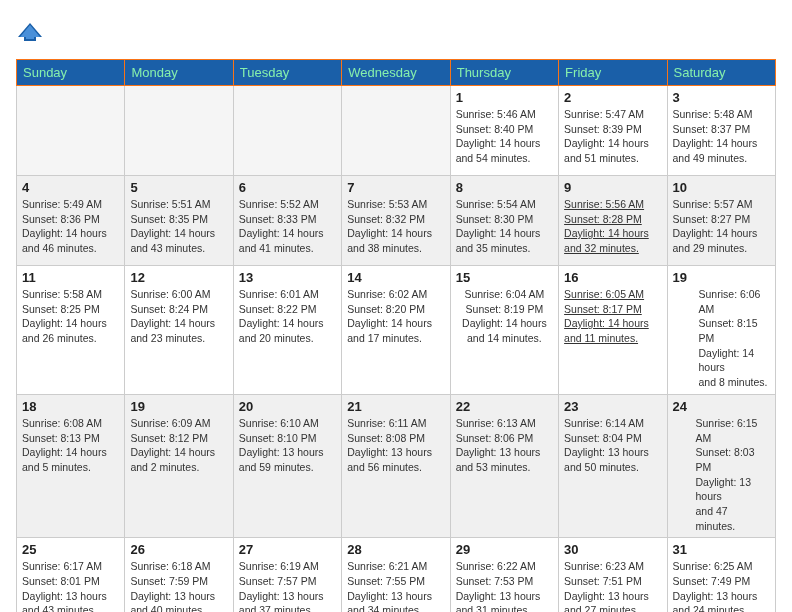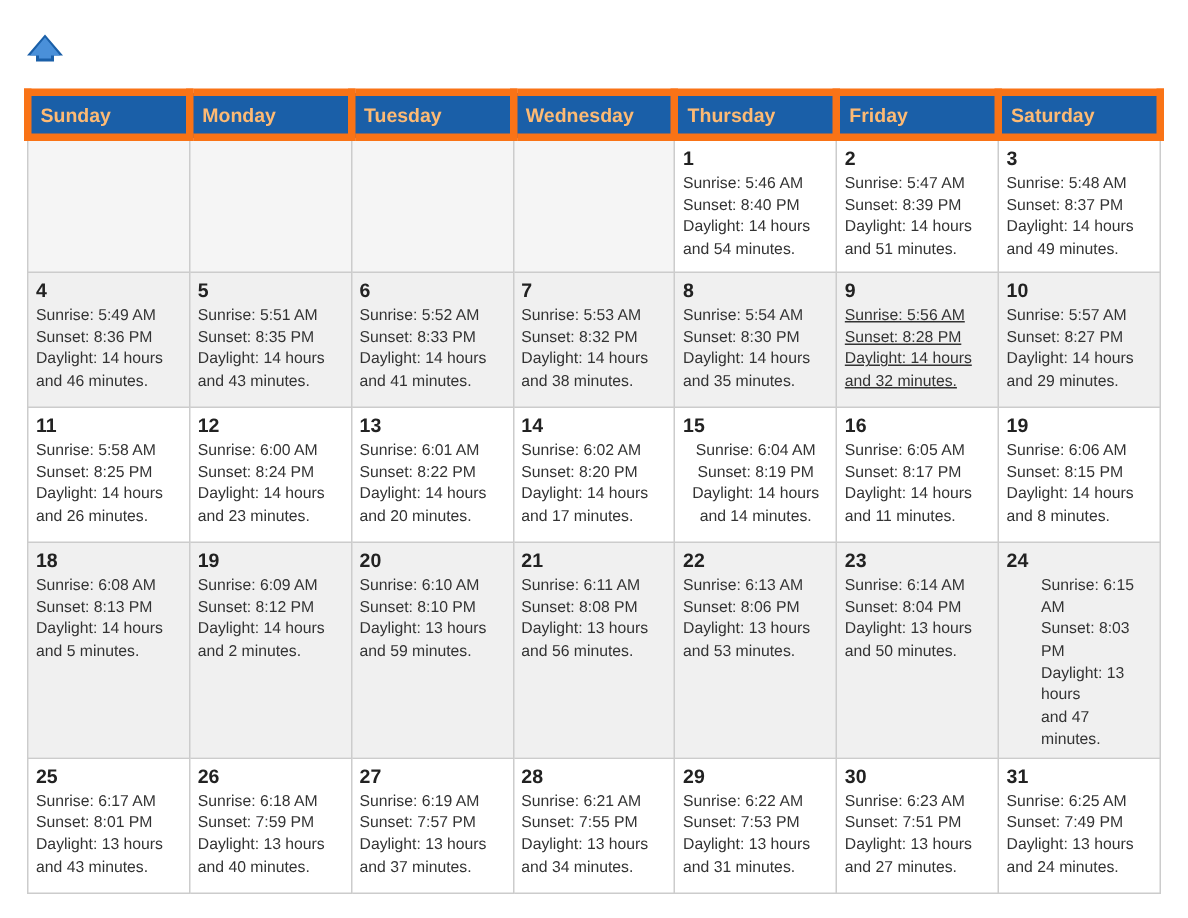--- a/index.html
+++ b/index.html
@@ -49,26 +49,26 @@
       font-size: 18px;
       color: #444;
     }
     .calendar {
       width: 100%;
       border-collapse: collapse;
       table-layout: fixed;
     }
     .calendar th {
       background-color: #1a5fa8;
-      color: #fdba74;
+      color: #86efac;
       text-align: left;
       padding: 5px 6px;
       font-size: 13px;
-      font-weight: bold;
-      border: 5px solid #f97316;
+      font-weight: normal;
+      border: 1px solid #f97316;
     }
     .calendar td {
       vertical-align: top;
       border: 1px solid #ccc;
       padding: 4px 5px;
       font-size: 10.5px;
       color: #222;
       height: 90px;
       background: #fff;
     }
@@ -235,28 +235,28 @@
         </td>
         <td>
           <div class="day-number">15</div>
           <div class="day-info" style="white-space: pre-line; text-align: center;">Sunrise: 6:04 AM
 Sunset: 8:19 PM
 Daylight: 14 hours
 and 14 minutes.</div>
         </td>
         <td>
           <div class="day-number">16</div>
-          <div class="day-info" style="white-space: pre-line;">Sunrise: 6:05 AM
+          <div class="day-info" style="white-space: pre-line; text-decoration: underline;">Sunrise: 6:05 AM
 Sunset: 8:17 PM
 Daylight: 14 hours
 and 11 minutes.</div>
         </td>
         <td>
           <div class="day-number">19</div>
-          <div class="day-info" style="white-space: pre-line;">Sunrise: 6:06 AM
+          <div class="day-info" style="white-space: pre-line; margin-left: 26px;">Sunrise: 6:06 AM
 Sunset: 8:15 PM
 Daylight: 14 hours
 and 8 minutes.</div>
         </td>
       </tr>
       <tr class="row-shaded">
         <td>
           <div class="day-number">18</div>
           <div class="day-info" style="white-space: pre-line;">Sunrise: 6:08 AM
 Sunset: 8:13 PM

